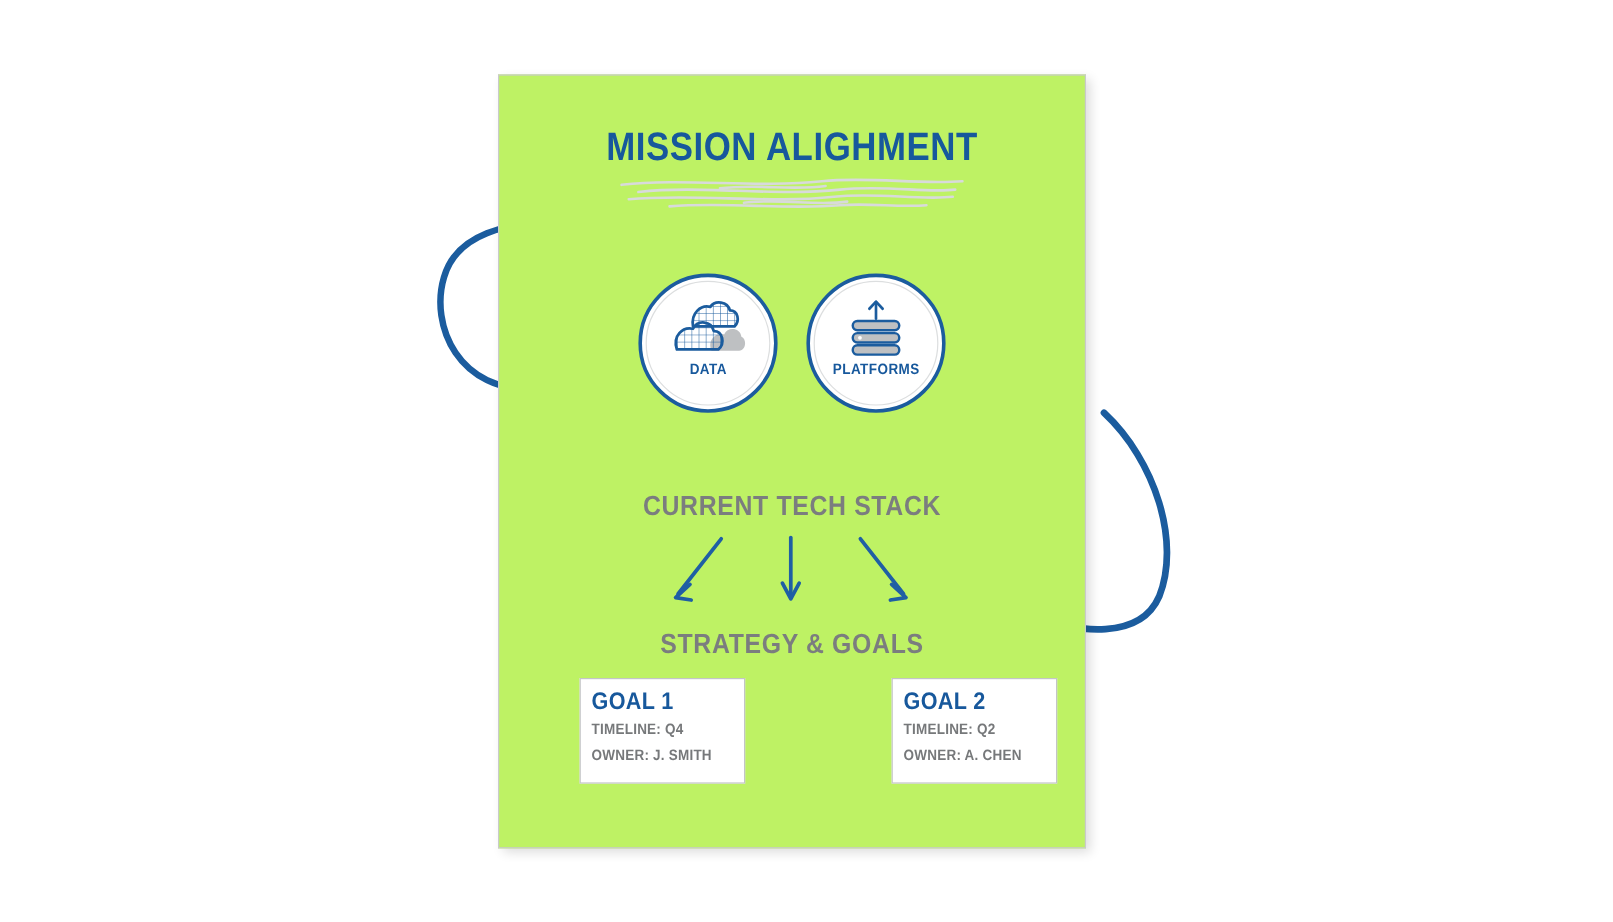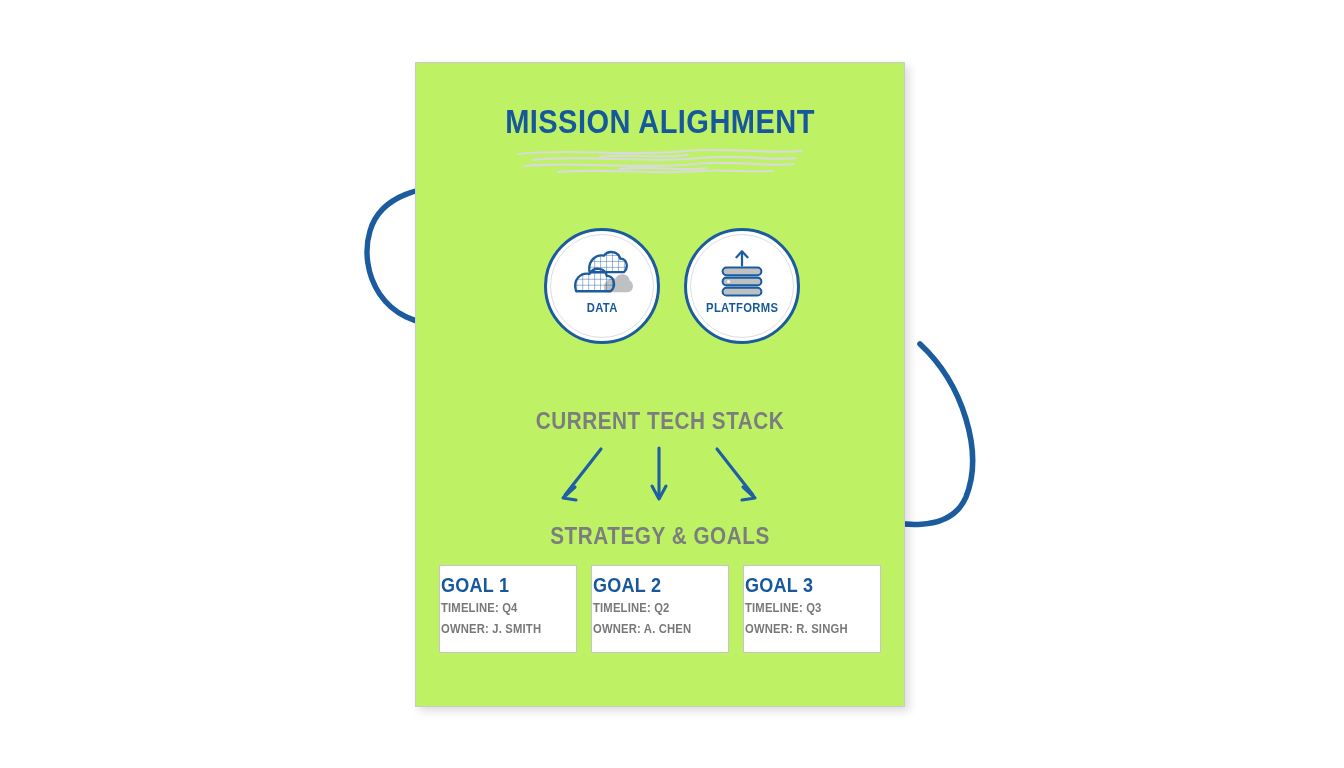--- a/index.html
+++ b/index.html
@@ -55,21 +55,21 @@
     left: 50%;
     top: 82px;
     transform: translateX(-50%);
     width: 300px;
     height: 34px;
   }
 
   
   .icon-row {
     position: absolute;
-    left: 12px;
+    left: 0;
     top: 165px;
     width: 100%;
     display: flex;
     justify-content: center;
     gap: 24px;
   }
   .icon-circle {
     position: relative;
     width: 116px;
     height: 116px;
@@ -141,22 +141,23 @@
     top: 502px;
     width: 442px;
     display: flex;
     justify-content: space-between;
   }
   .goal-card {
     width: 138px;
     height: 88px;
     border: 1.2px solid #c3c5c7;
     box-sizing: border-box;
-    padding: 9px 0 0 1px;
+    padding: 9px 0 0 9px;
     background: #ffffff;
+    margin-left: 44px;
   }
   .goal-title {
     color: #17589c;
     font-size: 20px;
     font-weight: 700;
     letter-spacing: 0.3px;
     transform: scaleX(0.9);
     transform-origin: left center;
     font-family: "Liberation Sans Narrow", "Liberation Sans", sans-serif;
     line-height: 1.05;
@@ -286,22 +287,17 @@
         <div class="goal-meta">TIMELINE: Q4</div>
         <div class="goal-meta">OWNER: J. SMITH</div>
       </div>
 
       <div class="goal-card">
         <div class="goal-title">GOAL 2</div>
         <div class="goal-meta">TIMELINE: Q2</div>
         <div class="goal-meta">OWNER: A. CHEN</div>
       </div>
 
-      <div class="goal-card">
-        <div class="goal-title">GOAL 3</div>
-        <div class="goal-meta">TIMELINE: Q3</div>
-        <div class="goal-meta">OWNER: R. SINGH</div>
-      </div>
 
     </div>
 
   </div>
 </div>
 
 </body></html>

